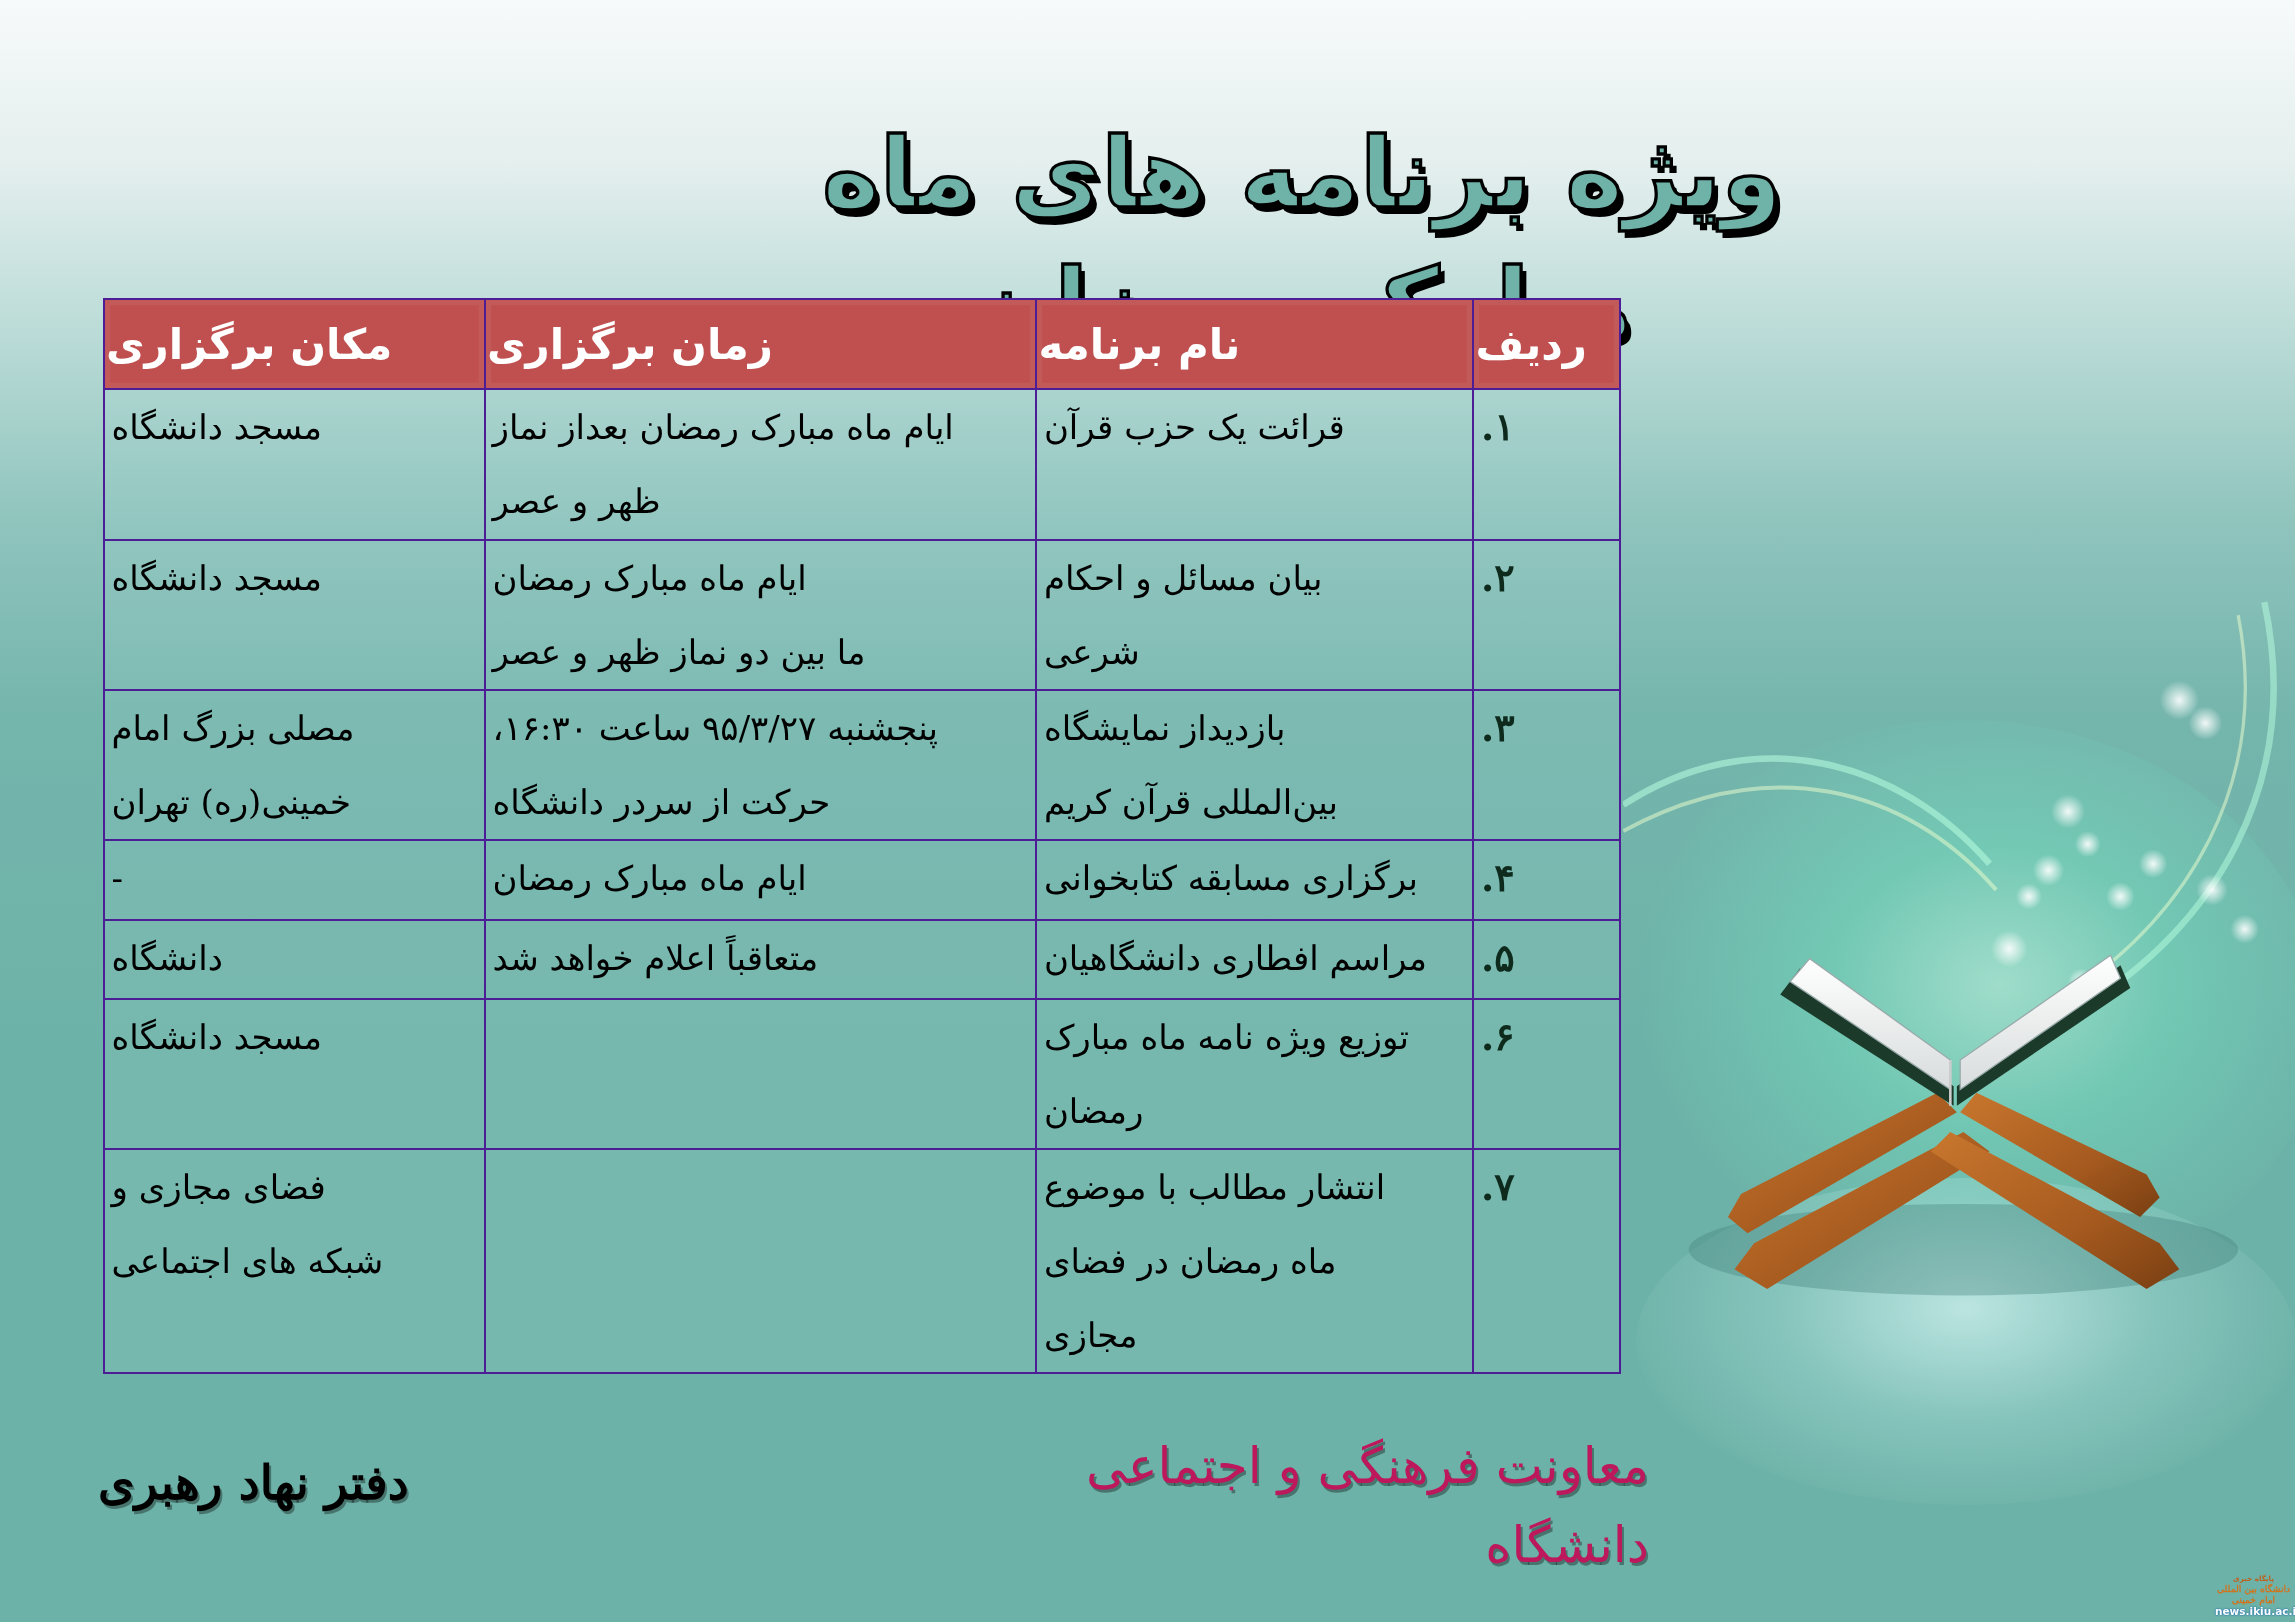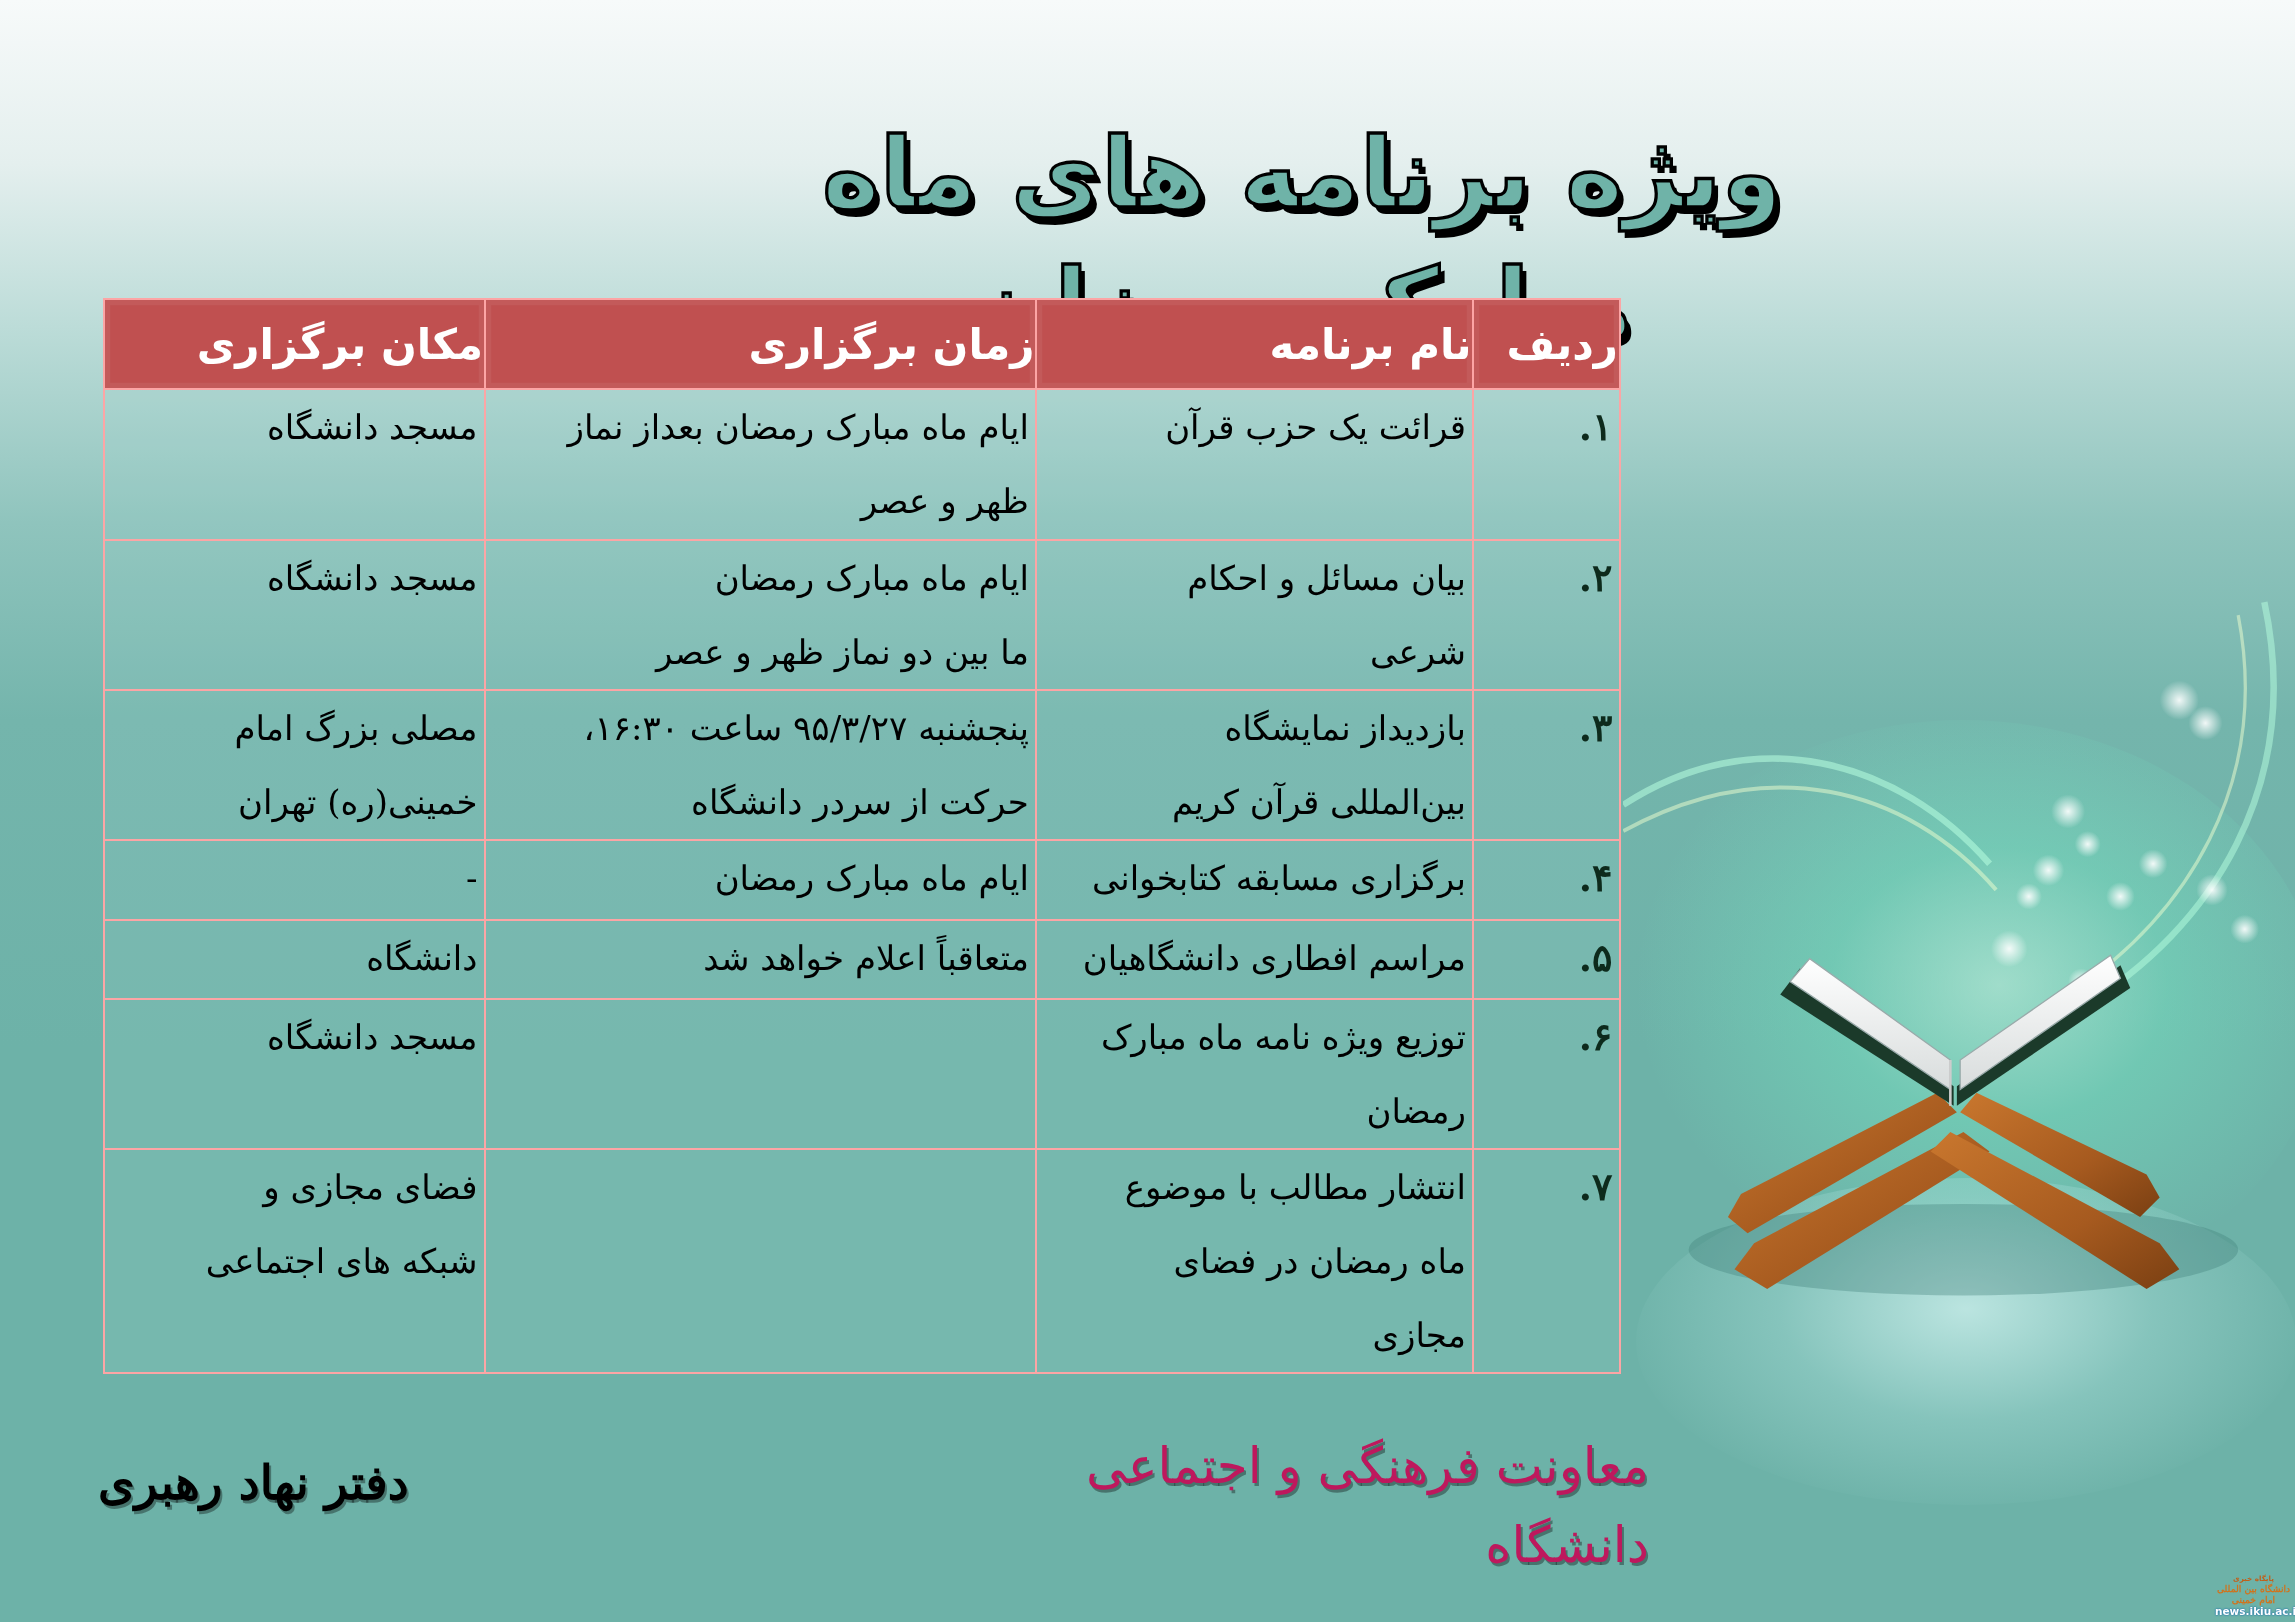--- a/index.html
+++ b/index.html
@@ -20,22 +20,22 @@
     -webkit-text-stroke: 3.3px #000;
     text-shadow: 5.2px 6.5px 0 #000;
     letter-spacing:-2.6px;
   }
   table.sched {
     position:absolute; left:103px; top:298px;
     border-collapse:collapse; direction:rtl;
     width:1518px;
   }
   table.sched th, table.sched td {
-    border:2px solid #fca5a5;
-    text-align:right; vertical-align:top;
+    border:2px solid #4c1d95;
+    text-align:left; vertical-align:top;
     font-family:"DejaVu Serif", serif;
     color:#000;
   }
   table.sched th {
     background:#c05050; color:#fff;
     font-family:"DejaVu Sans", sans-serif; font-weight:bold;
     font-size:42px; height:86px; vertical-align:middle;
     box-shadow: inset 0 0 0 5.2px rgba(255,255,255,0.06);
   }
   table.sched td {

